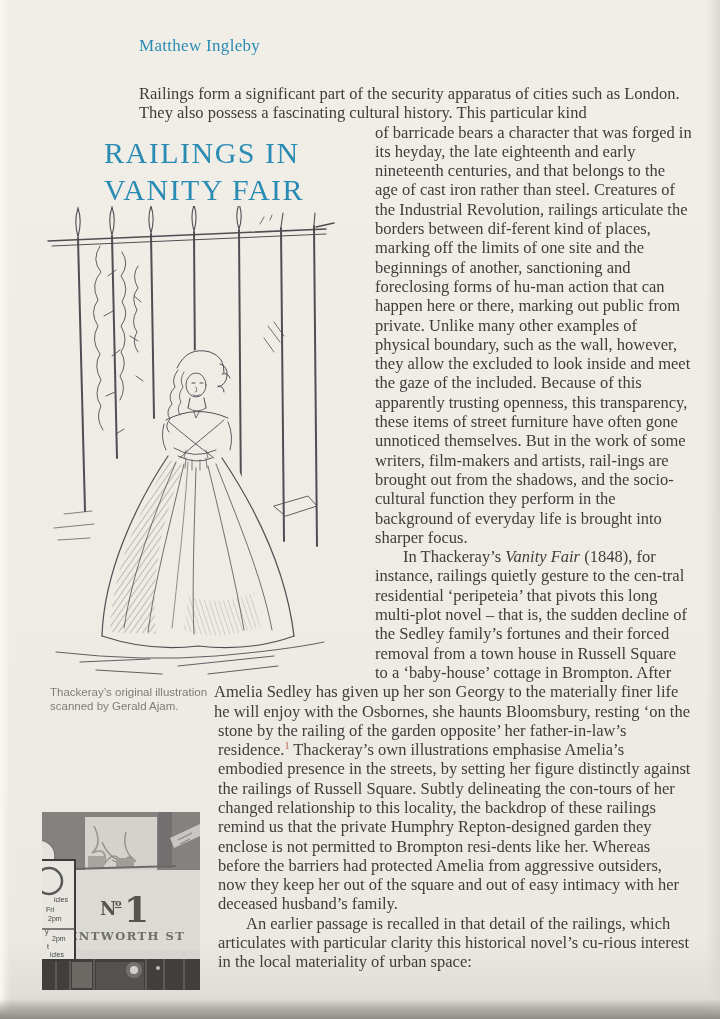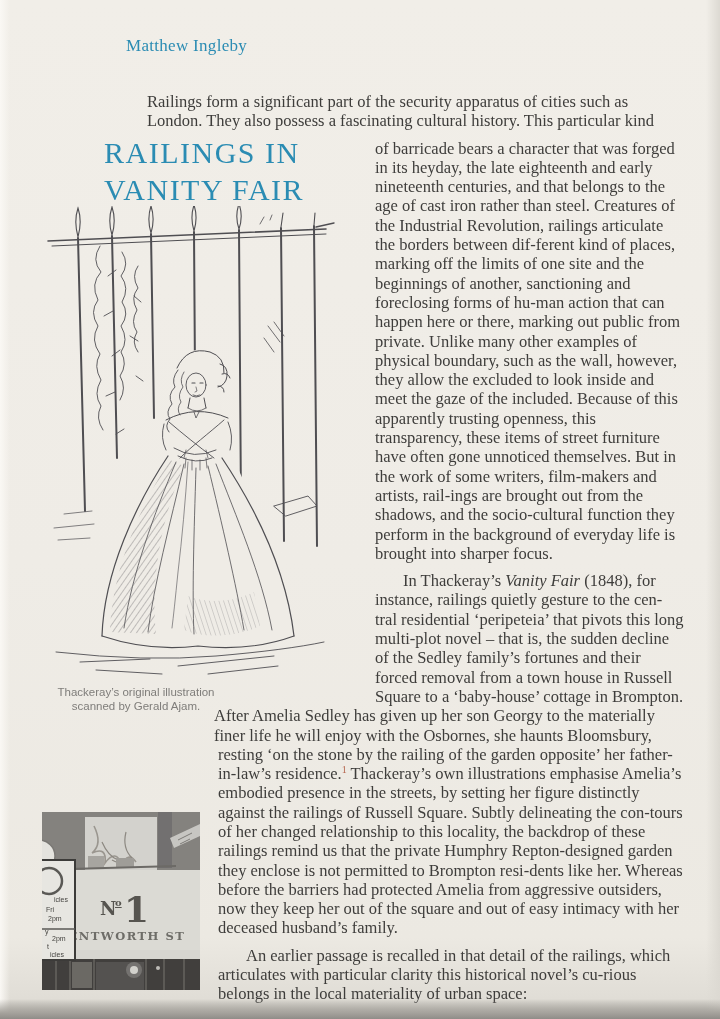--- a/index.html
+++ b/index.html
@@ -9,46 +9,46 @@
     font-family:"Liberation Serif",serif;color:#3e3d3b;
   }
   .edge-left{position:absolute;left:0;top:0;width:10px;height:100%;
     background:linear-gradient(90deg,#faf8f4,rgba(250,248,244,0));pointer-events:none;}
   .edge-right{position:absolute;right:0;top:0;width:14px;height:100%;
     background:linear-gradient(270deg,#dcd9d2,rgba(220,217,210,0));pointer-events:none;}
   .edge-bottom{position:absolute;left:0;bottom:0;width:100%;height:20px;
     background:linear-gradient(180deg,rgba(160,157,151,0),#a5a29c 70%,#8f8d88 100%);pointer-events:none;}
 
   .byline{
-    position:absolute;left:126px;top:36px;
+    position:absolute;left:139px;top:36px;
     font-size:17px;color:#2b8cb3;letter-spacing:.3px;
   }
   .title{
     position:absolute;left:104px;top:134px;
     font-weight:normal;font-size:30px;line-height:37px;letter-spacing:1.5px;
     color:#2b8cb3;
   }
 
   .textflow{
     position:absolute;left:139px;top:84px;width:553px;
     font-size:16.5px;line-height:19.3px;color:#3e3d3b;
   }
-  .textflow p{margin:8px;}
+  .textflow p{margin:0;}
   .p-indent{text-indent:28px;}
   .sp{float:left;}
   .spA{width:236px;height:559px;}
   .spB{clear:left;width:75px;height:58px;}
   .spC{clear:left;margin-top:58px;width:79px;height:192px;}
   .italic{font-style:italic;}
   .fnote{color:#b5644c;font-size:10px;vertical-align:super;line-height:0;}
 
   .illustration{position:absolute;left:38px;top:206px;width:305px;height:472px;}
   .caption{
     position:absolute;left:50px;top:686px;width:172px;
-    font-family:"Liberation Sans",sans-serif;font-size:11.5px;line-height:13.5px;color:#7f7d7a;text-align:center;
+    font-family:"Liberation Sans",sans-serif;font-size:11.5px;line-height:13.5px;color:#7f7d7a;
   }
   .photo{position:absolute;left:42px;top:812px;width:158px;height:178px;}
 
   svg .sketch{stroke:#4f4e52;fill:none;stroke-linecap:round;}
 </style>
 </head>
 <body>
 
 <div class="page">
 
@@ -59,21 +59,21 @@
     <div>VANITY FAIR</div>
   </div>
 
   <div class="textflow">
     <p>Railings form a significant part of the security apparatus of cities such as London. They also possess a fascinating cultural history. This particular kind</p>
     <div class="sp spA"></div>
     <div class="sp spB"></div>
     <div class="sp spC"></div>
     <p>of barricade bears a character that was forged in its heyday, the late eighteenth and early nineteenth centuries, and that belongs to the age of cast iron rather than steel. Creatures of the Industrial Revolution, railings articulate the borders between dif-ferent kind of places, marking off the limits of one site and the beginnings of another, sanctioning and foreclosing forms of hu-man action that can happen here or there, marking out public from private. Unlike many other examples of physical boundary, such as the wall, however, they allow the excluded to look inside and meet the gaze of the included. Because of this apparently trusting openness, this transparency, these items of street furniture have often gone unnoticed themselves. But in the work of some writers, film-makers and artists, rail-ings are brought out from the shadows, and the socio-cultural function they perform in the background of everyday life is brought into sharper focus.</p>
     <p class="p-indent"><span>In Thackeray’s </span><span class="italic">Vanity Fair</span><span> (1848), for instance, railings quietly gesture to the cen-tral residential ‘peripeteia’ that pivots this long multi-plot novel – that is, the sudden decline of the Sedley family’s fortunes and their forced removal from a town house in Russell Square to a ‘baby-house’ cottage in Brompton. After Amelia Sedley has given up her son Georgy to the materially finer life he will enjoy with the Osbornes, she haunts Bloomsbury, resting ‘on the stone by the railing of the garden opposite’ her father-in-law’s residence.</span><span class="fnote">1</span><span> Thackeray’s own illustrations emphasise Amelia’s embodied presence in the streets, by setting her figure distinctly against the railings of Russell Square. Subtly delineating the con-tours of her changed relationship to this locality, the backdrop of these railings remind us that the private Humphry Repton-designed garden they enclose is not permitted to Brompton resi-dents like her. Whereas before the barriers had protected Amelia from aggressive outsiders, now they keep her out of the square and out of easy intimacy with her deceased husband’s family.</span></p>
-    <p class="p-indent">An earlier passage is recalled in that detail of the railings, which articulates with particular clarity this historical novel’s cu-rious belongs in the local materiality of urban space:</p>
+    <p class="p-indent">An earlier passage is recalled in that detail of the railings, which articulates with particular clarity this historical novel’s cu-rious interest in the local materiality of urban space:</p>
   </div>
 
   <svg class="illustration" viewBox="0 0 305 472">
     <defs>
       <pattern id="hatch1" width="5" height="5" patternUnits="userSpaceOnUse" patternTransform="rotate(35)">
         <line x1="0" y1="0" x2="0" y2="5" stroke="#5a595e" stroke-width="0.9"></line>
       </pattern>
       <pattern id="hatch2" width="4.5" height="4.5" patternUnits="userSpaceOnUse" patternTransform="rotate(-18)">
         <line x1="0" y1="0" x2="0" y2="4.5" stroke="#66656a" stroke-width="0.8"></line>
       </pattern>

